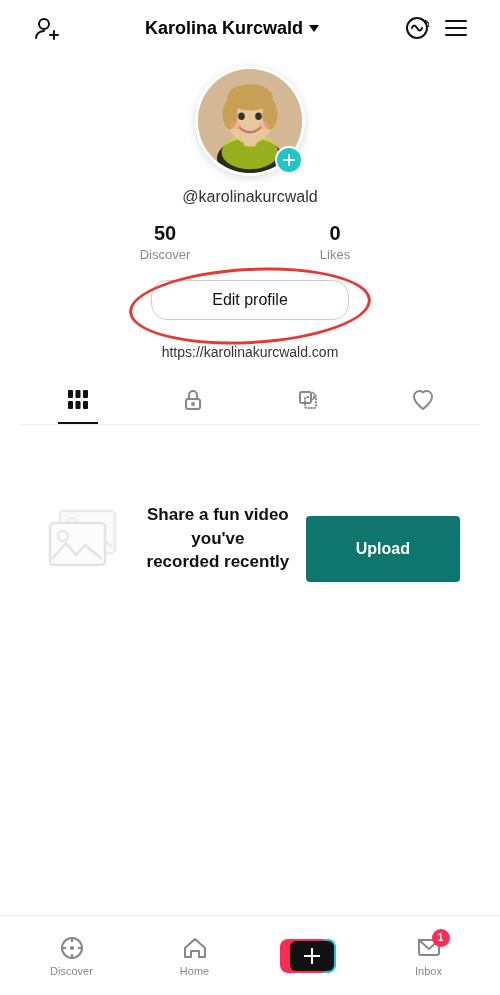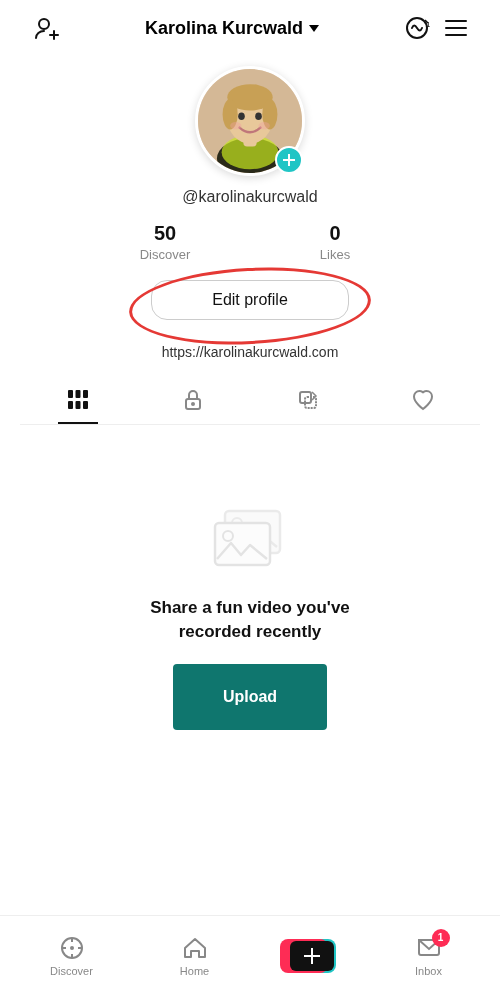--- a/index.html
+++ b/index.html
@@ -193,21 +193,21 @@
       left: 50%;
       transform: translateX(-50%);
       width: 40px;
       height: 2px;
       background: #111;
     }
 
     
     .empty-state {
       display: flex;
-      flex-direction: column;
+      flex-direction: row;
       align-items: center;
       justify-content: center;
       padding: 60px 40px 30px;
     }
     .empty-image-icon {
       margin-bottom: 20px;
       opacity: 0.4;
     }
     .empty-text {
       font-size: 17px;

